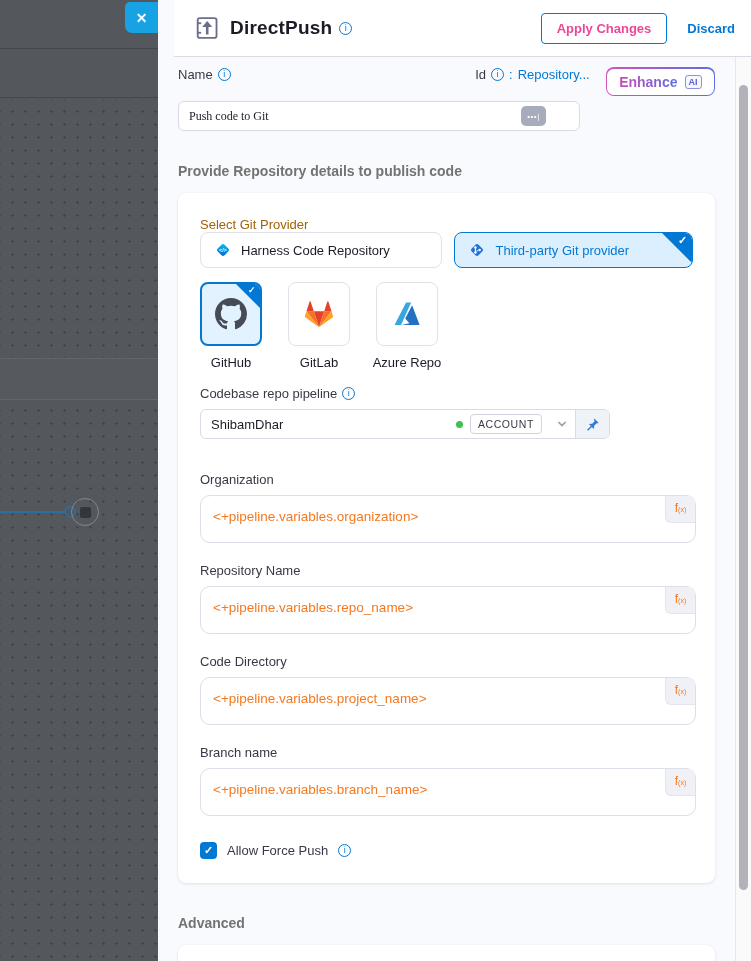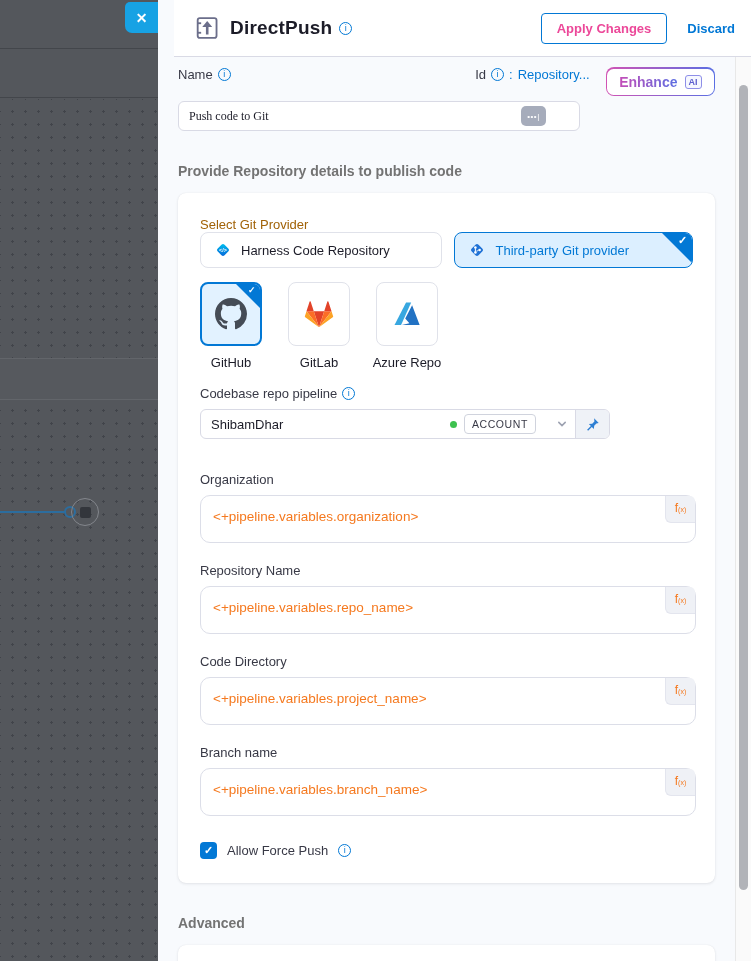--- a/index.html
+++ b/index.html
@@ -98,21 +98,21 @@
   .tile-label { margin-top:9px; font-size:13px; color:#1C1C28; white-space:nowrap; }
 
   .group-label { font-size:13px; color:#383946; margin:16px 0 8px; display:flex; gap:5px; align-items:center; }
 
   
   .connector-field { width:410px; height:30px; border:1px solid #D9DAE5; border-radius:6px;
     background:#fff; display:flex; align-items:center; overflow:hidden; cursor:text; }
   .connector-value { font-size:13px; color:#1C1C28; padding-left:10px; flex:1; }
   .status-dot { width:7px; height:7px; border-radius:50%; background:#3DC14F; margin-right:7px; flex:none; }
   .scope-badge { font-size:10.5px; letter-spacing:0.6px; color:#383946; border:1px solid #D0D3DD;
-    border-radius:4px; padding:3px 7px; margin-right:20px; background:#fff; white-space:nowrap; }
+    border-radius:4px; padding:3px 7px; margin-right:14px; background:#fff; white-space:nowrap; }
   .chevron { margin-right:7px; display:flex; cursor:pointer; }
   .pin-box { width:34px; align-self:stretch; background:#EFF2F7; border-left:1px solid #D9DAE5;
     display:flex; align-items:center; justify-content:center; cursor:pointer; flex:none; }
 
   
   .field-group { margin-top:20px; }
   .field-group.first { margin-top:33px; }
   .field-group .group-label { margin:0 0 8px; }
   .expr-input { position:relative; width:496px; height:48px; border:1px solid #DCDEE8;
     border-radius:10px; background:#fff; cursor:text; }

